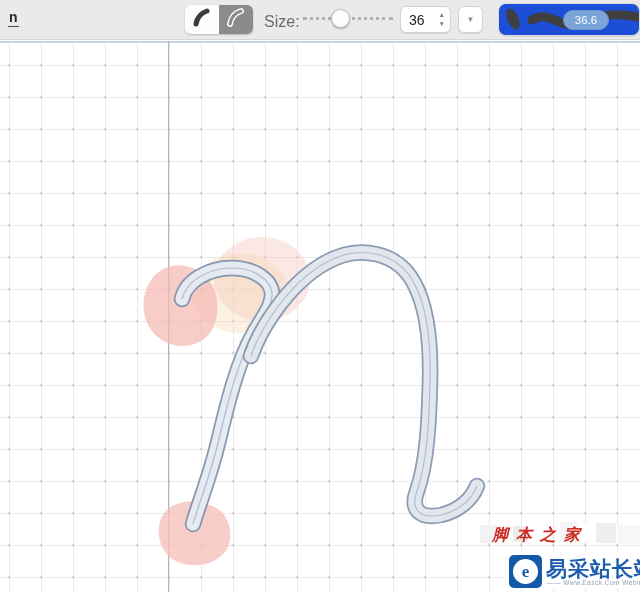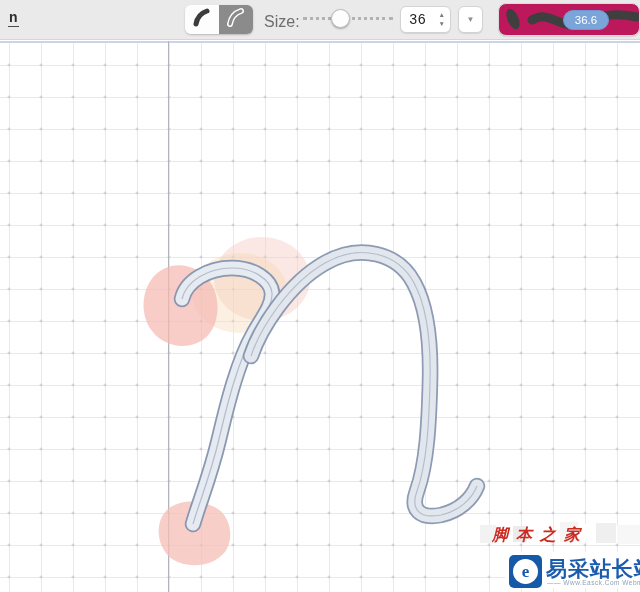--- a/index.html
+++ b/index.html
@@ -32,34 +32,34 @@
     position:absolute; left:331px; top:9px; width:19px; height:19px; border-radius:50%;
     background:#fdfdfd; border:1px solid #bdbdbd; box-shadow:0 1px 2px rgba(0,0,0,.3);
   }
   .num-box {
     position:absolute; left:400px; top:6px; width:51px; height:27px;
     background:#fff; border:1px solid #d3d3d3; border-radius:6px;
     box-shadow:0 1px 1px rgba(0,0,0,.1);
   }
   .num-box input {
     position:absolute; left:8px; top:4px; width:26px; height:18px; border:none; outline:none;
-    font-size:14px; color:#1c1c1c; font-family:Liberation Mono, monospace; background:transparent;
+    font-size:14px; color:#1c1c1c; font-family:Liberation Sans, sans-serif; background:transparent;
   }
   .stepper { position:absolute; right:5px; top:4px; display:flex; flex-direction:column; gap:2px; }
   .stepper div { font-size:6.5px; line-height:7px; color:#7c7c7c; text-align:center; cursor:default; }
   .drop-btn {
     position:absolute; left:458px; top:6px; width:25px; height:27px;
     background:#fff; border:1px solid #d3d3d3; border-radius:6px;
     box-shadow:0 1px 1px rgba(0,0,0,.1);
     display:flex; align-items:center; justify-content:center;
     font-size:8px; color:#8e8e8e;
   }
   .brush-panel {
     position:absolute; left:498px; top:3px; width:142px; height:33px;
-    background:#be185d; border:1px solid #dcdcdc; border-radius:8px;
+    background:#1d4ed8; border:1px solid #dcdcdc; border-radius:8px;
     box-shadow:0 1px 1px rgba(0,0,0,.1);
   }
   .brush-badge {
     position:absolute; left:64px; top:6px; width:46px; height:20px;
     background:#7ba4d9; border:1px solid #6e96cd; border-radius:10px;
     color:#fff; font-size:11.5px; text-align:center; line-height:19px;
   }
 
   
   .canvas {

